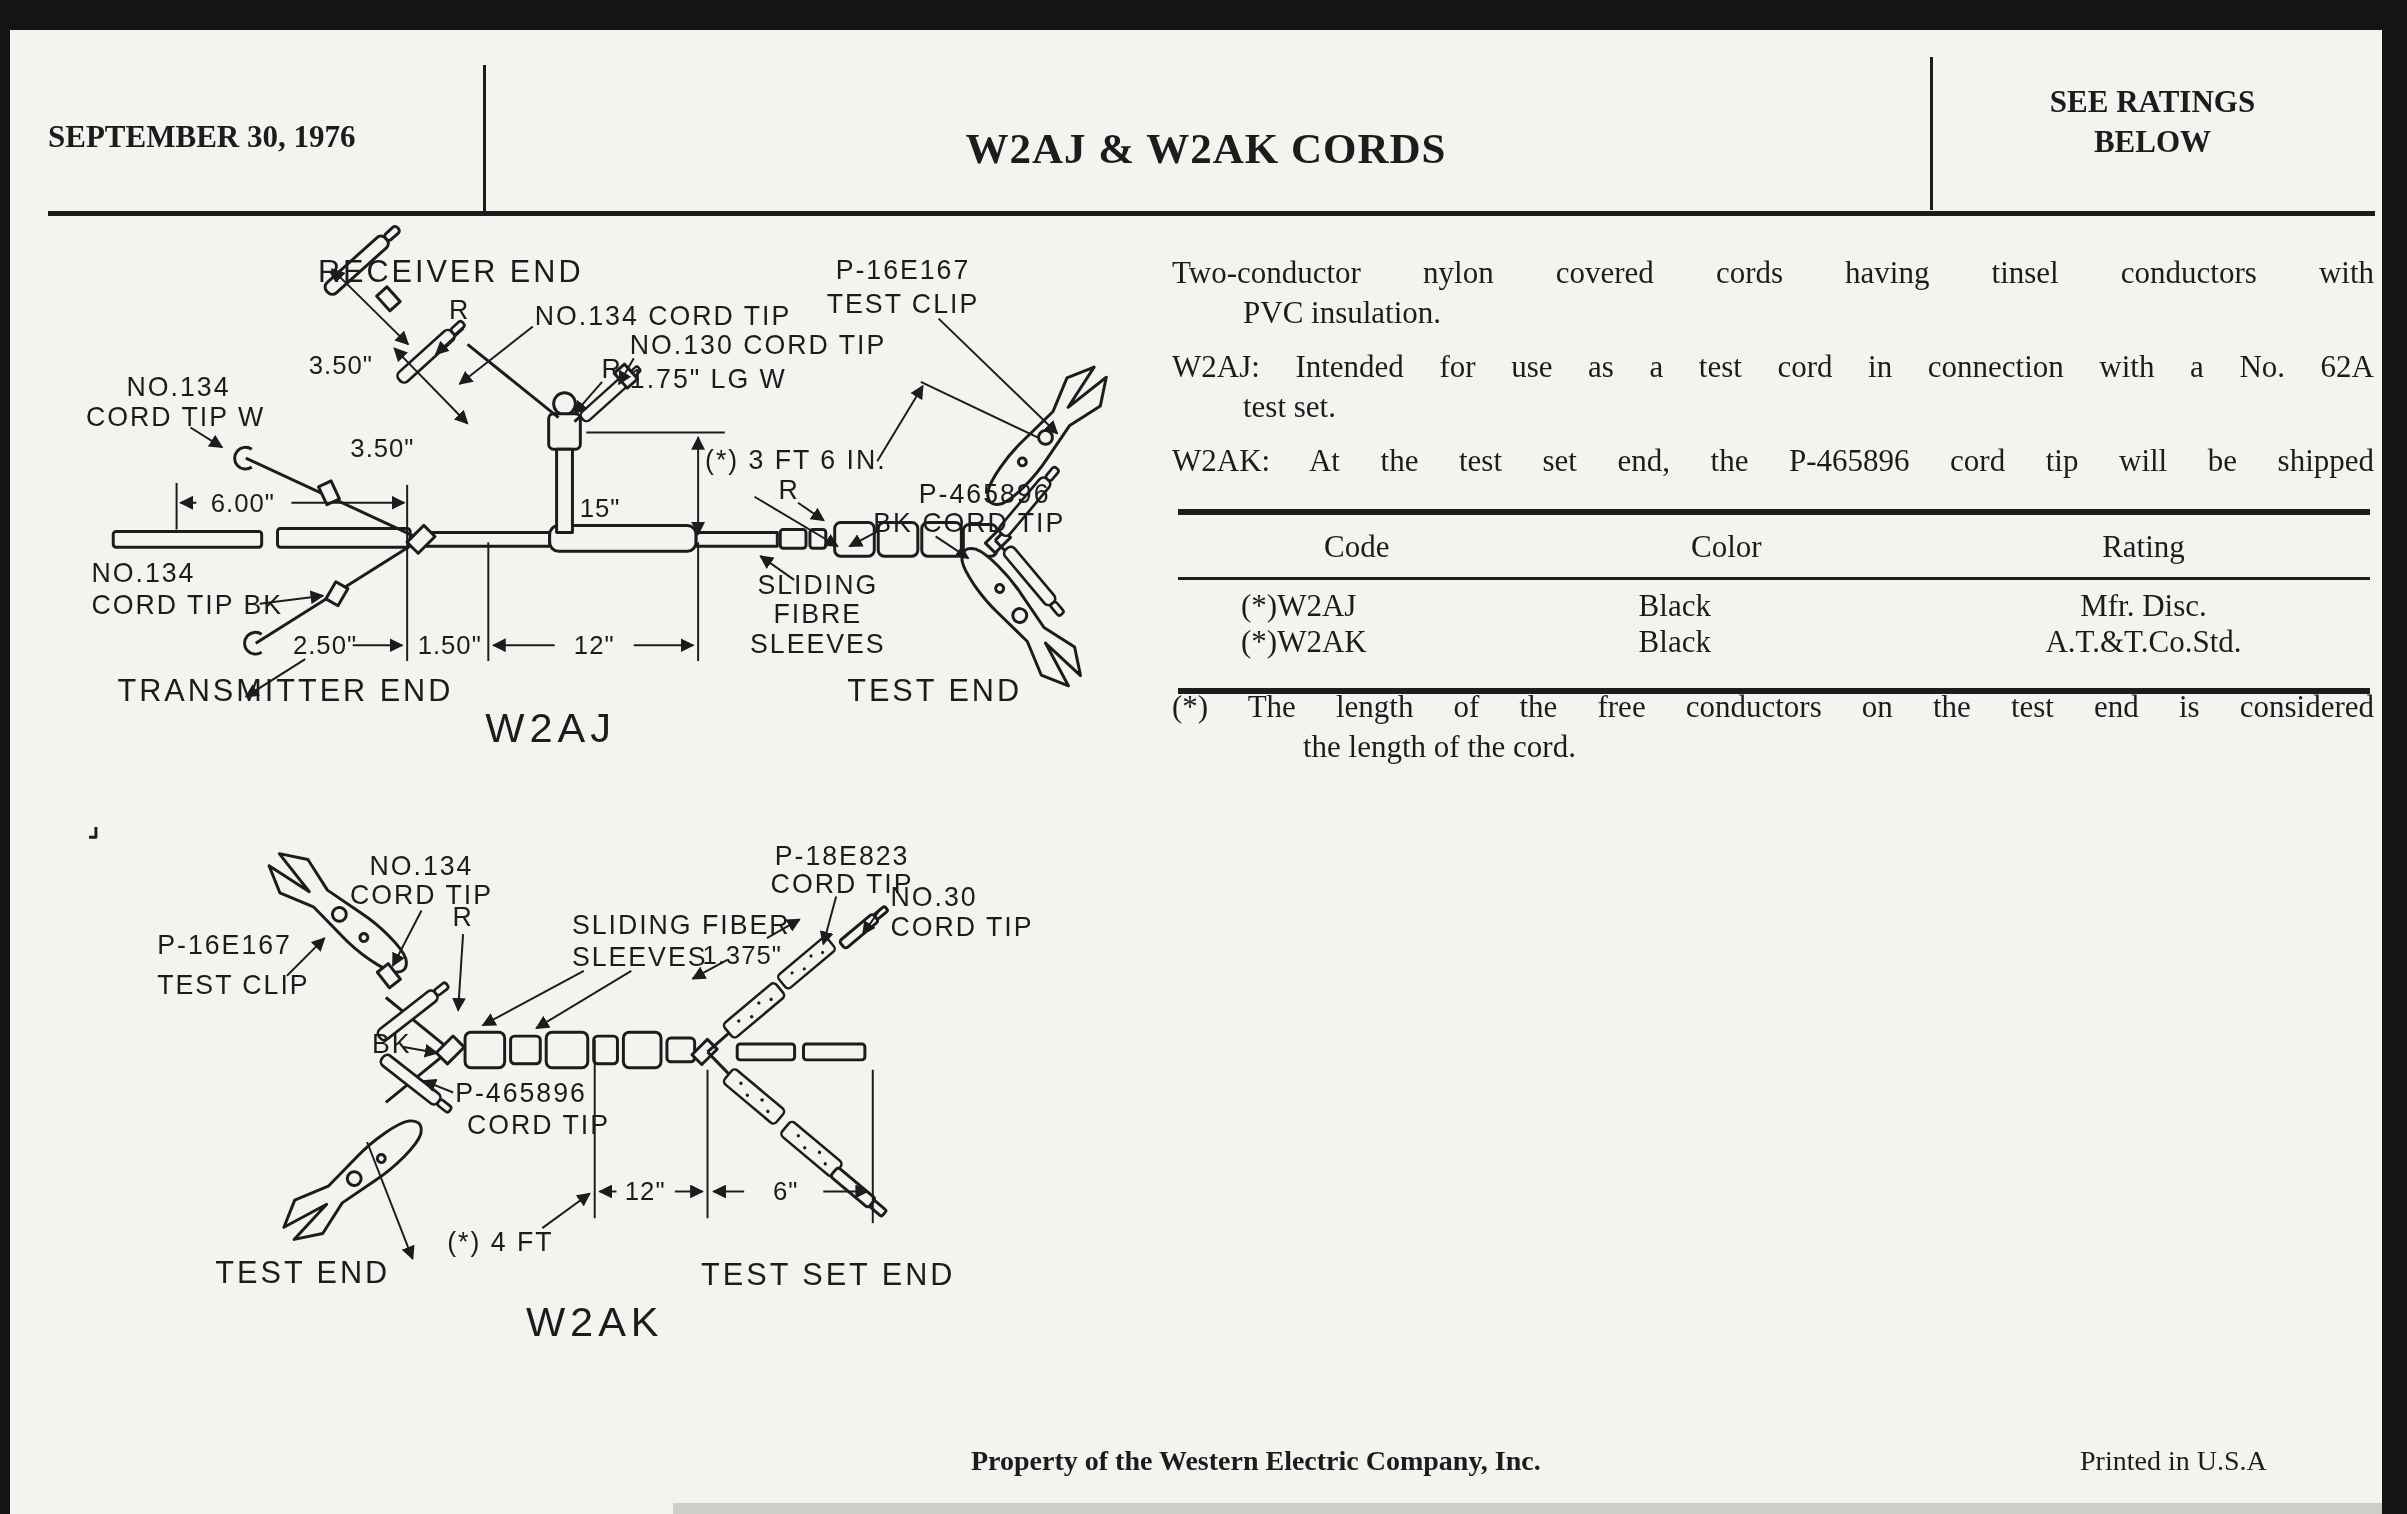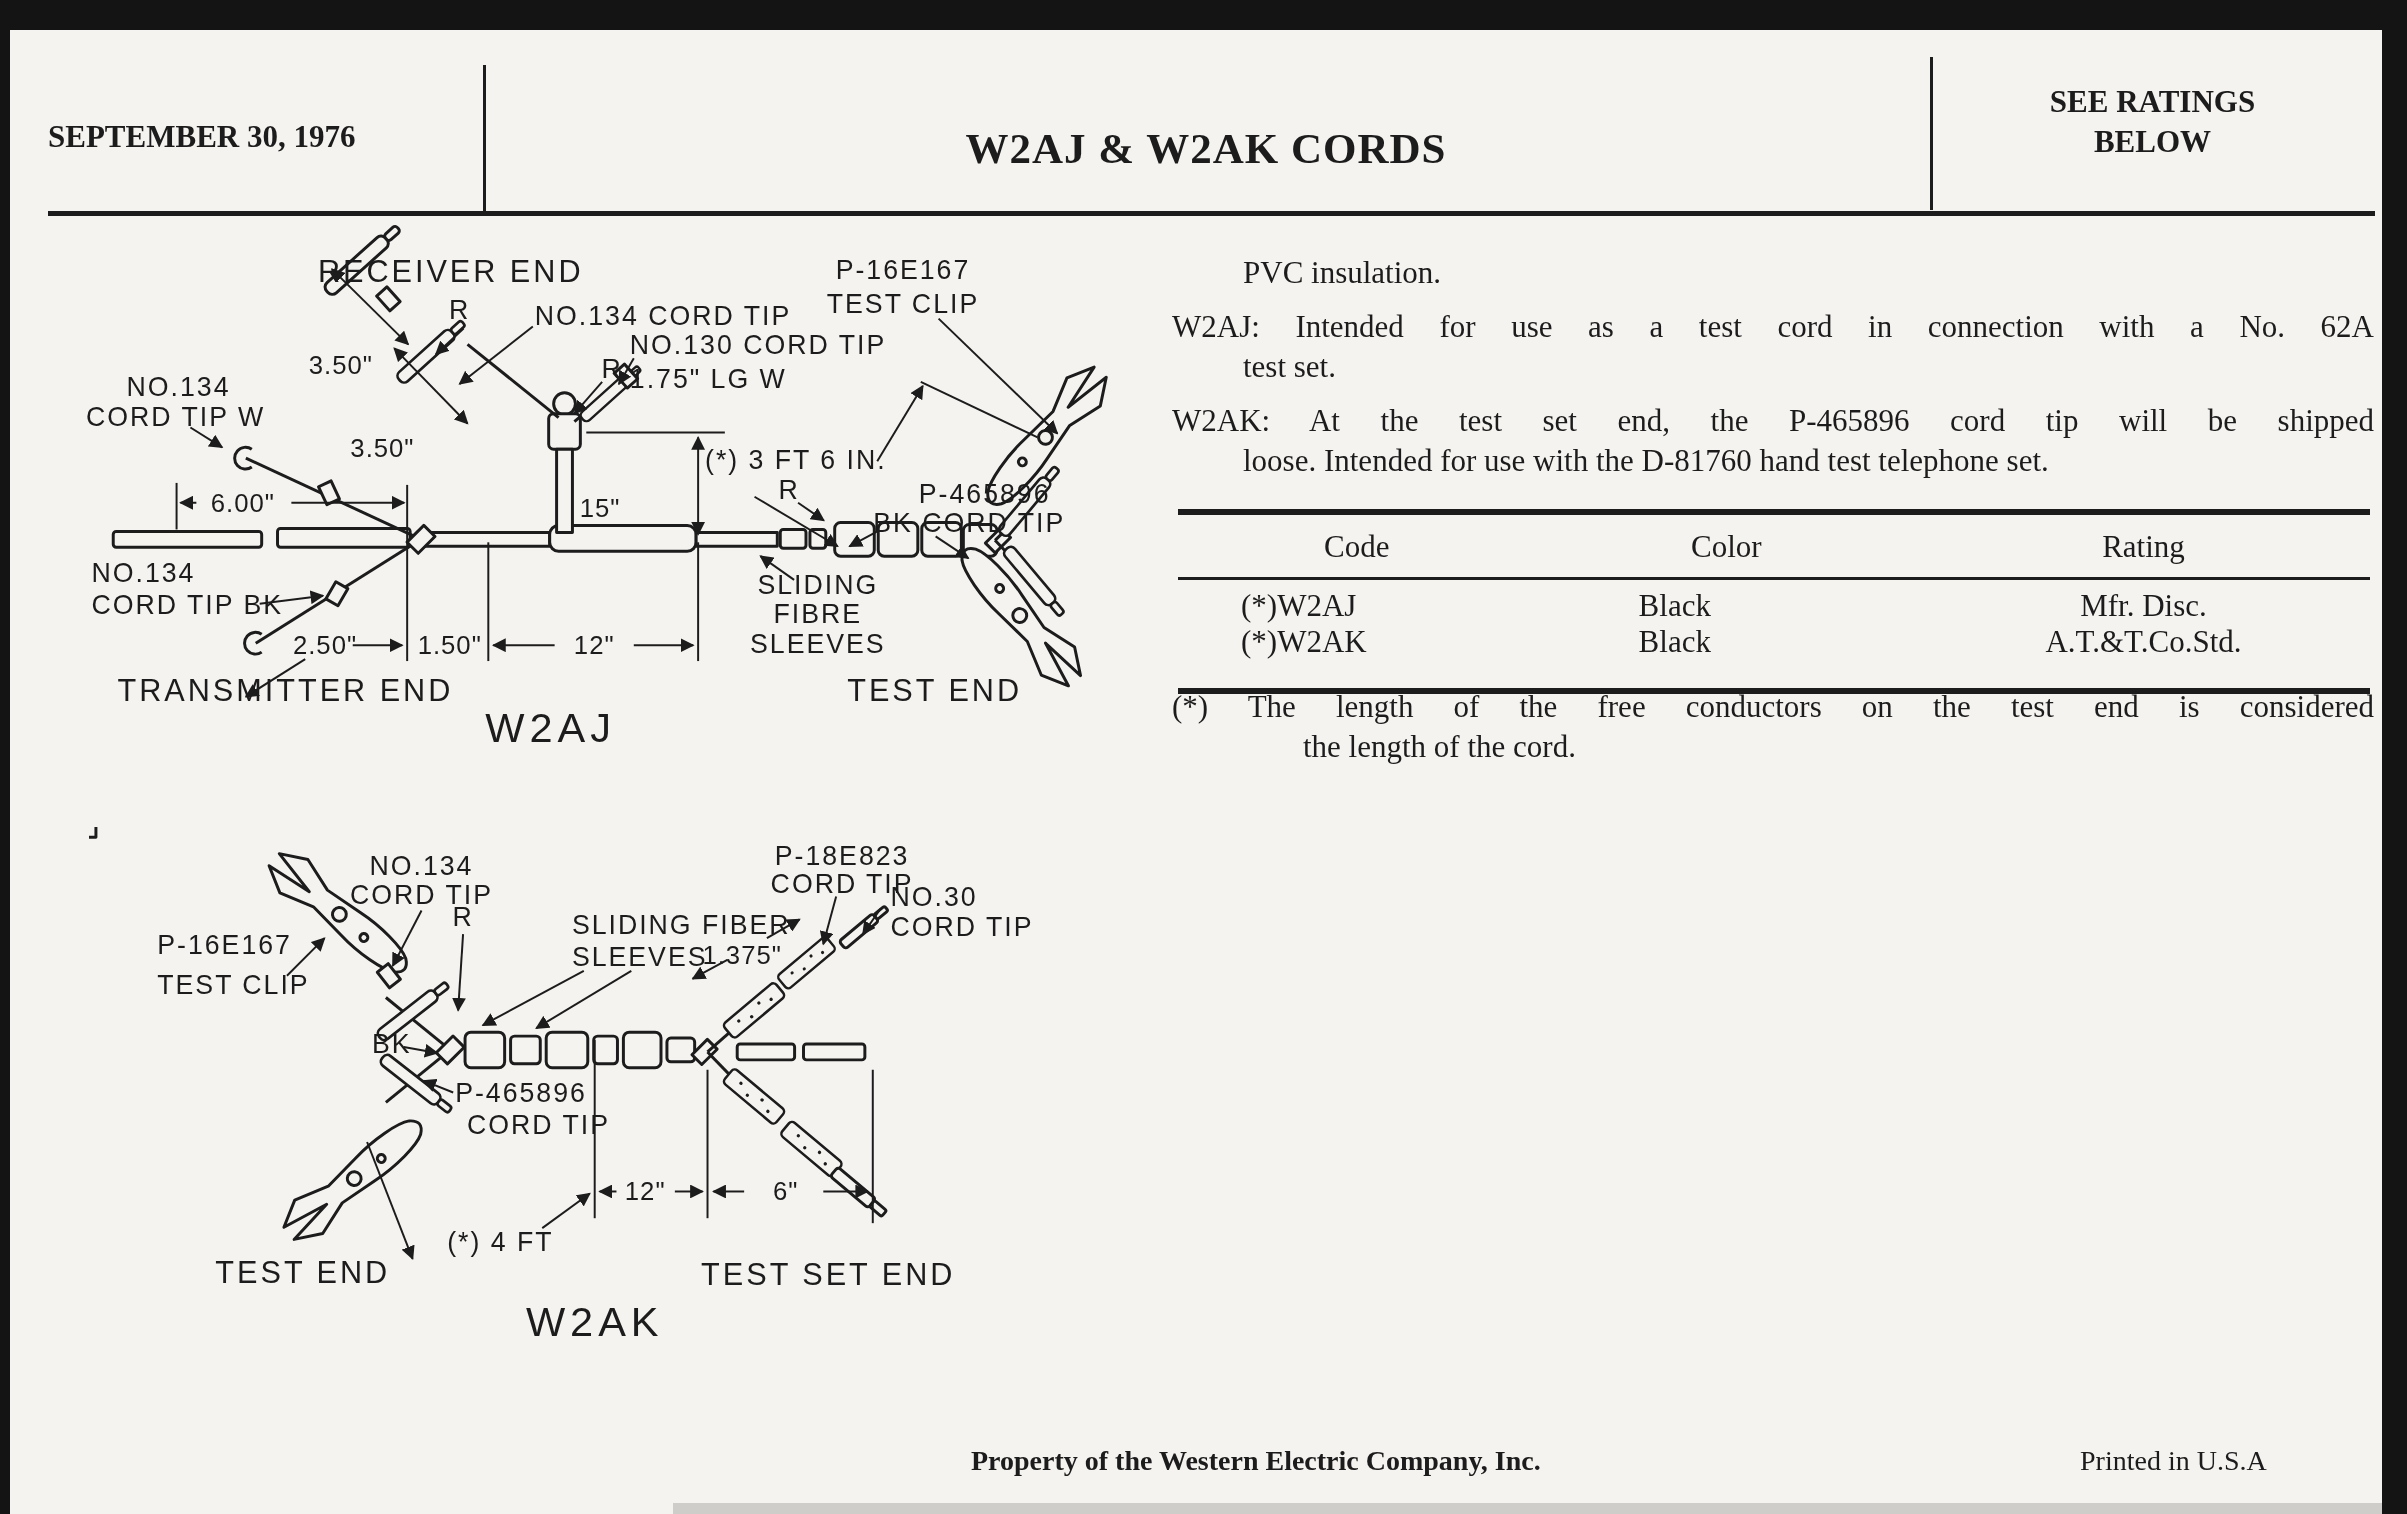--- a/index.html
+++ b/index.html
@@ -51,29 +51,29 @@
   <div class="hdr-text" style="left:48px;top:119px;font-size:31px;">SEPTEMBER 30, 1976</div>
   <div class="vrule" style="left:483px;top:65px;height:146px;"></div>
   <div class="hdr-text" style="left:483px;top:124px;width:1446px;text-align:center;font-size:43px;letter-spacing:1px;">W2AJ &amp; W2AK CORDS</div>
   <div class="vrule" style="left:1930px;top:57px;height:153px;"></div>
   <div class="hdr-text" style="left:1930px;top:84px;width:445px;text-align:center;font-size:31px;">SEE RATINGS</div>
   <div class="hdr-text" style="left:1930px;top:124px;width:445px;text-align:center;font-size:31px;">BELOW</div>
   <div class="hrule" style="left:48px;top:211px;width:2327px;"></div>
 
   <div class="desc">
     <div class="para">
+      <div class="jline">Two-conductor nylon covered cords having tinsel conductors with</div>
       <div class="cont">PVC insulation.</div>
     </div>
     <div class="para">
       <div class="jline">W2AJ: Intended for use as a test cord in connection with a No. 62A</div>
       <div class="cont">test set.</div>
     </div>
     <div class="para">
       <div class="jline">W2AK: At the test set end, the P-465896 cord tip will be shipped</div>
-      <div class="cont">loose. Intended for use with the D-81760 hand test telephone set.</div>
     </div>
   </div>
 
   <div class="tbl">
     <div class="tbl-rule-thick"></div>
     <div class="tbl-head">
       <div class="tc-center">Code</div>
       <div class="tc-center">Color</div>
       <div class="tc-center">Rating</div>
     </div>

